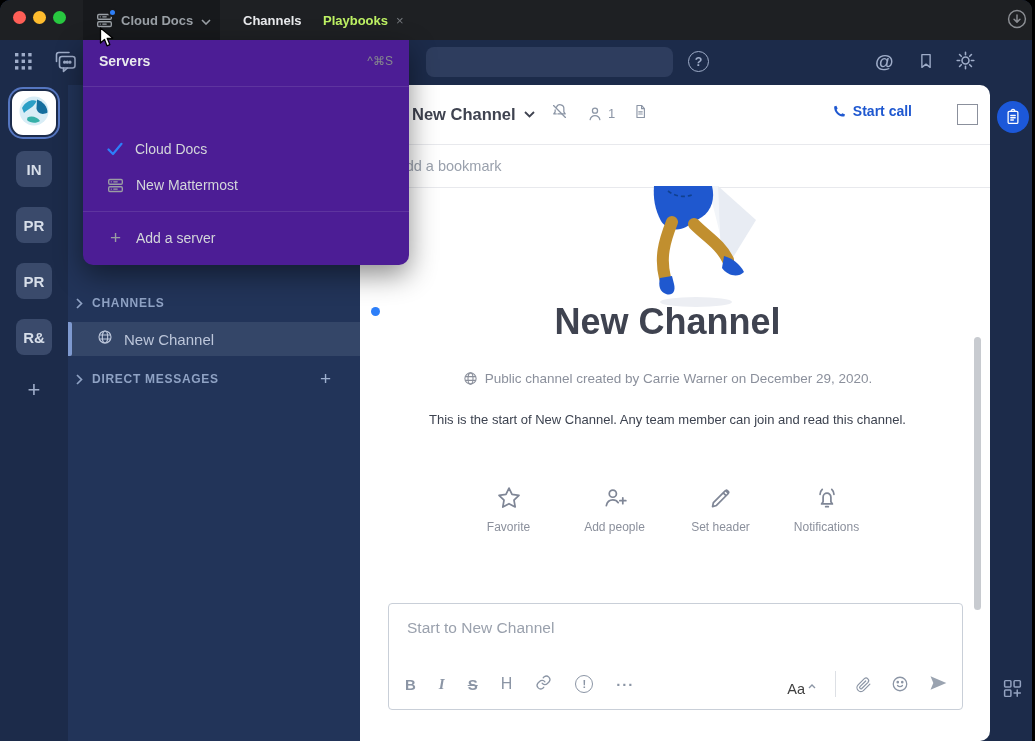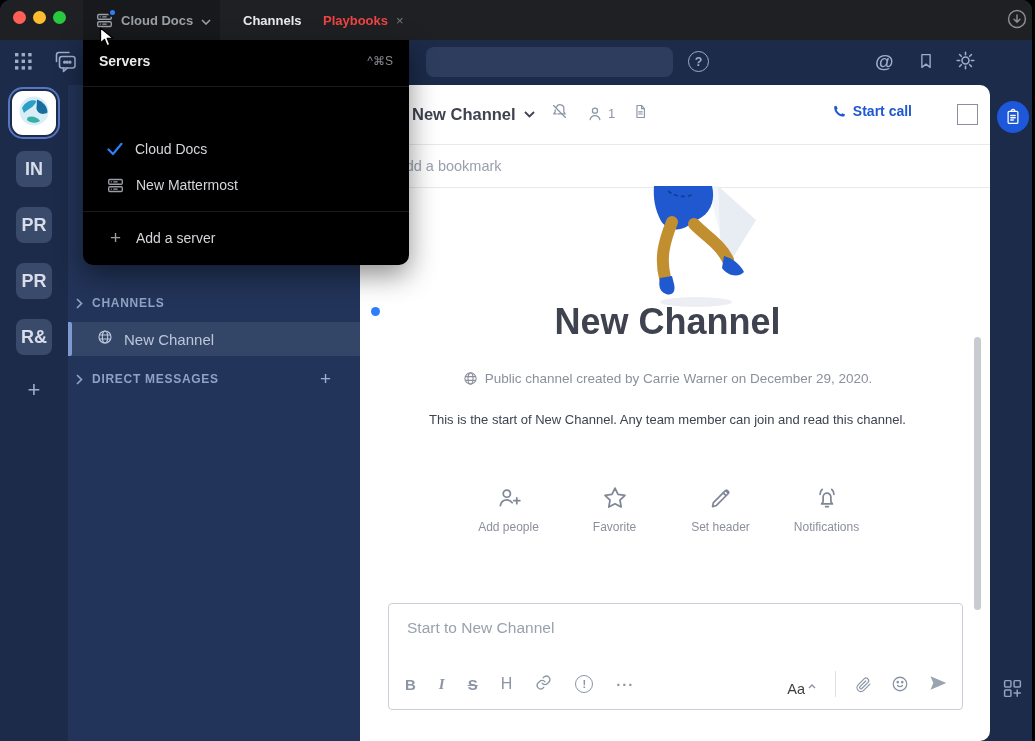--- a/index.html
+++ b/index.html
@@ -23,21 +23,21 @@
   
   .global-header { position:absolute; left:0; top:40px; width:1035px; height:45px; background:#1c2b4a; }
   .searchbox { position:absolute; left:426px; top:7px; width:247px; height:30px; background:#2e3d5e; border-radius:8px; }
   .circle-glyph { display:flex; align-items:center; justify-content:center; border-radius:50%; font-weight:bold; }
   .hicon { position:absolute; display:flex; align-items:center; justify-content:center; color:#9fadc9; }
   .avatar { position:absolute; left:994px; top:45px; width:32px; height:32px; border-radius:50%; background:#e9c216; color:#fff; font-weight:700; font-size:15px; display:flex; align-items:center; justify-content:center; }
   .avatar-badge { position:absolute; left:1015px; top:66px; width:14px; height:14px; border-radius:50%; background:#3db887; border:2px solid #1c2b4a; color:#fff; font-size:8px; display:flex; align-items:center; justify-content:center; }
 
   
   .team-sidebar { position:absolute; left:0; top:85px; width:68px; height:656px; background:#1c2b4a; }
-  .team-btn { position:absolute; left:16px; width:36px; height:36px; border-radius:8px; background:#3a4a6b; color:#d7dee9; font-size:18px; font-weight:700; display:flex; align-items:center; justify-content:center; }
+  .team-btn { position:absolute; left:16px; width:36px; height:36px; border-radius:8px; background:#3a4a6b; color:#d7dee9; font-size:15px; font-weight:700; display:flex; align-items:center; justify-content:center; }
   .globe-team { position:absolute; left:12px; top:6px; width:44px; height:44px; border-radius:11px; background:#fff; box-shadow:0 0 0 2px #1c2b4a, 0 0 0 4px #5576c0; display:flex; align-items:center; justify-content:center; }
 
   
   .channel-sidebar { position:absolute; left:68px; top:85px; width:292px; height:656px; background:#223459; }
   .sect-head { position:absolute; display:flex; align-items:center; gap:9px; color:#8fa2c4; font-size:12px; font-weight:700; letter-spacing:.06em; }
   .chan-row { position:absolute; left:0; top:237px; width:292px; height:34px; background:#344668; display:flex; align-items:center; gap:11px; padding-left:29px; color:#bcc6da; }
   .chan-row .bar { position:absolute; left:0; top:0; width:4px; height:34px; background:#7e99cf; border-radius:0 2px 2px 0; }
   .chan-row .label { font-size:15px; }
 
   
@@ -64,21 +64,21 @@
   .right-group { display:flex; align-items:flex-end; gap:19px; color:#404040; }
   .vdiv { width:1px; height:26px; background:#dde0e5; }
 
   .scrollbar-thumb { position:absolute; left:614px; top:252px; width:7px; height:273px; background:#c8cbd0; border-radius:4px; }
 
   
   .app-bar { position:absolute; left:990px; top:85px; width:45px; height:656px; background:#1c2b4a; }
   .app-btn { position:absolute; left:7px; top:16px; width:32px; height:32px; border-radius:50%; background:#1c58d9; display:flex; align-items:center; justify-content:center; }
 
   
-  .servers-menu { position:absolute; left:83px; top:40px; width:326px; height:225px; background:#000000; border-radius:0 0 10px 10px; box-shadow:0 10px 28px rgba(0,0,0,.45); z-index:50; }
+  .servers-menu { position:absolute; left:83px; top:40px; width:326px; height:225px; background:#4c1d95; border-radius:0 0 10px 10px; box-shadow:0 10px 28px rgba(0,0,0,.45); z-index:50; }
   .sm-head { position:absolute; left:16px; top:13px; right:16px; display:flex; justify-content:space-between; align-items:center; }
   .sm-title { color:#e9eaed; font-size:14px; font-weight:700; }
   .sm-shortcut { color:#86898e; font-size:12px; }
   .sm-div { position:absolute; left:0; width:326px; height:1px; background:rgba(255,255,255,.1); }
   .sm-item { position:absolute; left:0; width:326px; height:36px; display:flex; align-items:center; gap:12px; padding-left:24px; color:#d3d6da; font-size:14px; }
   .sm-dot { position:absolute; right:29px; width:9px; height:9px; border-radius:50%; background:#2d7ff9; }
 
   .cursor { position:absolute; left:99px; top:27px; z-index:100; }
 </style>
 </head>
@@ -105,21 +105,21 @@
         <svg width="10" height="6" viewBox="0 0 10 6" fill="none" stroke="#9aa0a6" stroke-width="1.6">
             <path d="M1 1l4 4 4-4"></path>
           </svg>
       </span>
     </div>
 
     <div class="tb-tab" style="left:243px">
       <span class="label" style="color:#e9eaed;font-weight:700">Channels</span>
     </div>
     <div class="tb-tab" style="left:323px">
-      <span class="label" style="color:#ef4444;font-weight:600">Playbooks</span>
+      <span class="label" style="color:#bef264;font-weight:600">Playbooks</span>
       <span style="color:#76797e;font-size:13px">×</span>
     </div>
 
     <span class="hicon" style="left:1006px;top:8px">
       <svg width="22" height="22" viewBox="0 0 24 24" fill="none" stroke="#8b8e93" stroke-width="1.6" stroke-linecap="round" stroke-linejoin="round">
         <circle cx="12" cy="12" r="9.2"></circle>
           <path d="M12 7.5V15M8.8 12.2L12 15.4l3.2-3.2"></path>
       </svg>
     </span>
   </div>
@@ -283,32 +283,32 @@
           <ellipse cx="12" cy="12" rx="4" ry="9"></ellipse>
           <path d="M3.5 9h17M3.5 15h17"></path>
       </svg>
       <span>Public channel created by Carrie Warner on December 29, 2020.</span>
     </div>
 
     <div class="intro-desc">This is the start of New Channel. Any team member can join and read this channel.</div>
 
     <div class="intro-actions">
       <div class="action-btn">
+        <svg width="26" height="26" viewBox="0 0 24 24" fill="none" stroke="#7f8696" stroke-width="1.6" stroke-linejoin="round">
+          <polygon points="12,2.8 14.8,8.6 21.2,9.5 16.6,14 17.7,20.3 12,17.3 6.3,20.3 7.4,14 2.8,9.5 9.2,8.6"></polygon>
+        </svg>
+        <span class="label">Favorite</span>
+      </div>
+      <div class="action-btn">
         <svg width="26" height="26" viewBox="0 0 24 24" fill="none" stroke="#7f8696" stroke-width="1.6" stroke-linecap="round">
           <circle cx="10" cy="8" r="3.3"></circle>
             <path d="M4 19c.8-3.4 3.2-5.2 6-5.2 2 0 3.8.9 5 2.5"></path>
             <path d="M16.5 14.5h5.5M19.2 11.8v5.4"></path>
         </svg>
         <span class="label">Add people</span>
-      </div>
-      <div class="action-btn">
-        <svg width="26" height="26" viewBox="0 0 24 24" fill="none" stroke="#7f8696" stroke-width="1.6" stroke-linejoin="round">
-          <polygon points="12,2.8 14.8,8.6 21.2,9.5 16.6,14 17.7,20.3 12,17.3 6.3,20.3 7.4,14 2.8,9.5 9.2,8.6"></polygon>
-        </svg>
-        <span class="label">Favorite</span>
       </div>
       <div class="action-btn">
         <svg width="26" height="26" viewBox="0 0 24 24" fill="none" stroke="#7f8696" stroke-width="1.6" stroke-linejoin="round">
           <path d="M5 16.2L15.6 5.6a1.9 1.9 0 012.7 2.7L7.8 18.9l-3.6 1z"></path>
             <path d="M14 7.2l2.7 2.7"></path>
             <path d="M16.5 4.8l2.6 2.6" stroke-width="2.4"></path>
         </svg>
         <span class="label">Set header</span>
       </div>
       <div class="action-btn">

